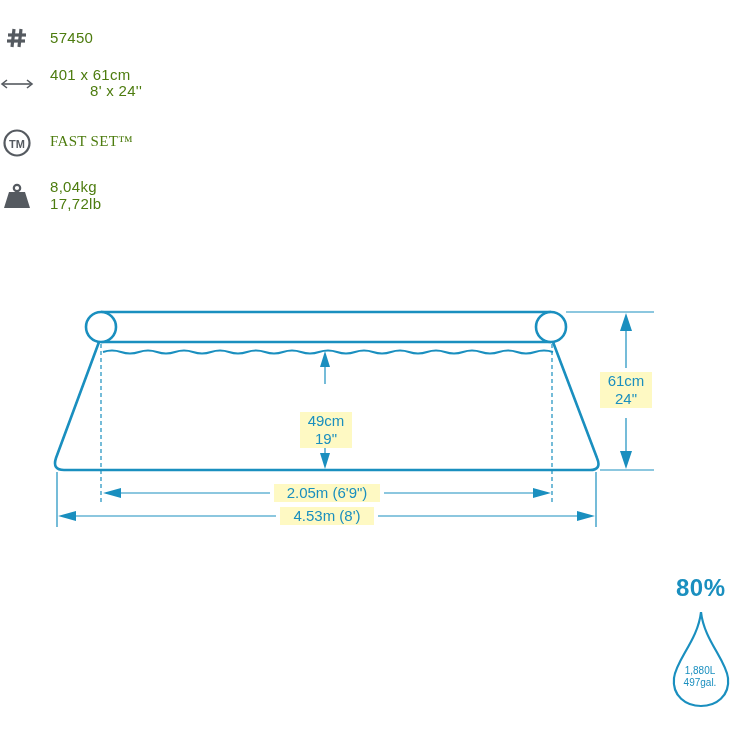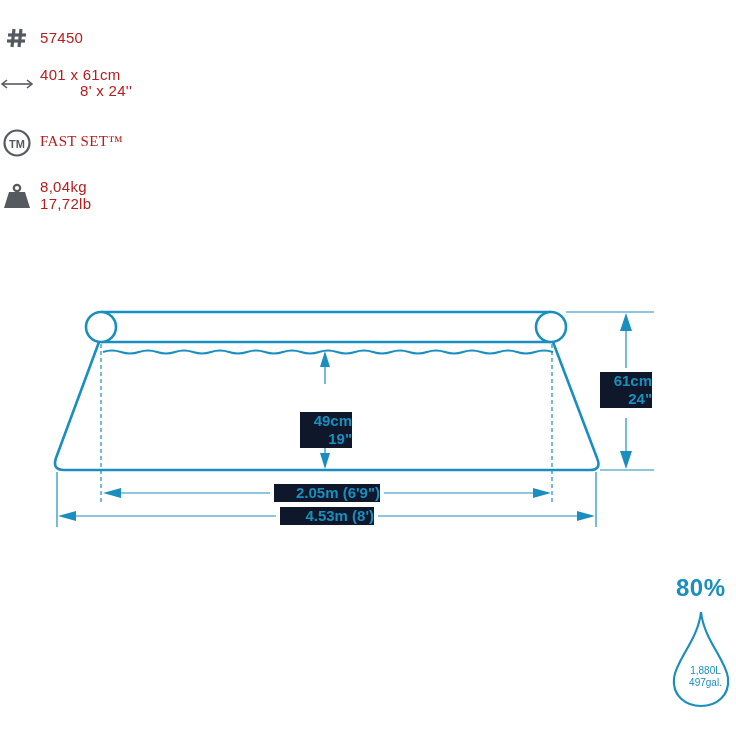--- a/index.html
+++ b/index.html
@@ -1,23 +1,23 @@
 <!DOCTYPE html>
 <html><head>
 <meta charset="utf-8">
 <style>
   html,body{margin:0;padding:0;background:#fff;}
   body{width:736px;height:736px;position:relative;overflow:hidden;font-family:"Liberation Sans",sans-serif;}
   .spec{position:absolute;left:0;display:flex;align-items:flex-start;color:#555a60;}
   .spec .ic{position:absolute;left:0;width:34px;display:flex;justify-content:center;}
-  .spec .txt{position:absolute;left:40px;font-size:15px;line-height:17px;color:#b91c1c;white-space:nowrap;letter-spacing:0.3px;}
+  .spec .txt{position:absolute;left:50px;font-size:15px;line-height:17px;color:#4d7c0f;white-space:nowrap;letter-spacing:0.3px;}
   svg.diag{position:absolute;left:0;top:0;}
-  .lbl{position:absolute;color:#1a8fbf;font-weight:bold;font-size:15px;line-height:18px;text-align:right;white-space:nowrap;background:#0f172a;}
+  .lbl{position:absolute;color:#1a8fbf;font-weight:normal;font-size:15px;line-height:18px;text-align:center;white-space:nowrap;background:#fef9c3;}
   .pct{position:absolute;left:676px;top:574px;color:#1a8fbf;font-weight:bold;font-size:24px;letter-spacing:0.5px;}
-  .vol{position:absolute;left:674px;top:665px;width:63px;text-align:center;color:#1a8fbf;font-size:10px;line-height:12px;}
+  .vol{position:absolute;left:674px;top:665px;width:52px;text-align:center;color:#1a8fbf;font-size:10px;line-height:12px;}
 </style>
 </head>
 <body>
 
 <div class="spec" style="top:28px;">
   <span class="ic" style="top:0;">
     <svg width="22" height="20" viewBox="0 0 22 20">
         <g stroke="#555a60" stroke-width="3.2" stroke-linecap="butt">
           <line x1="8" y1="1" x2="6" y2="19"></line>
           <line x1="15" y1="1" x2="13" y2="19"></line>

